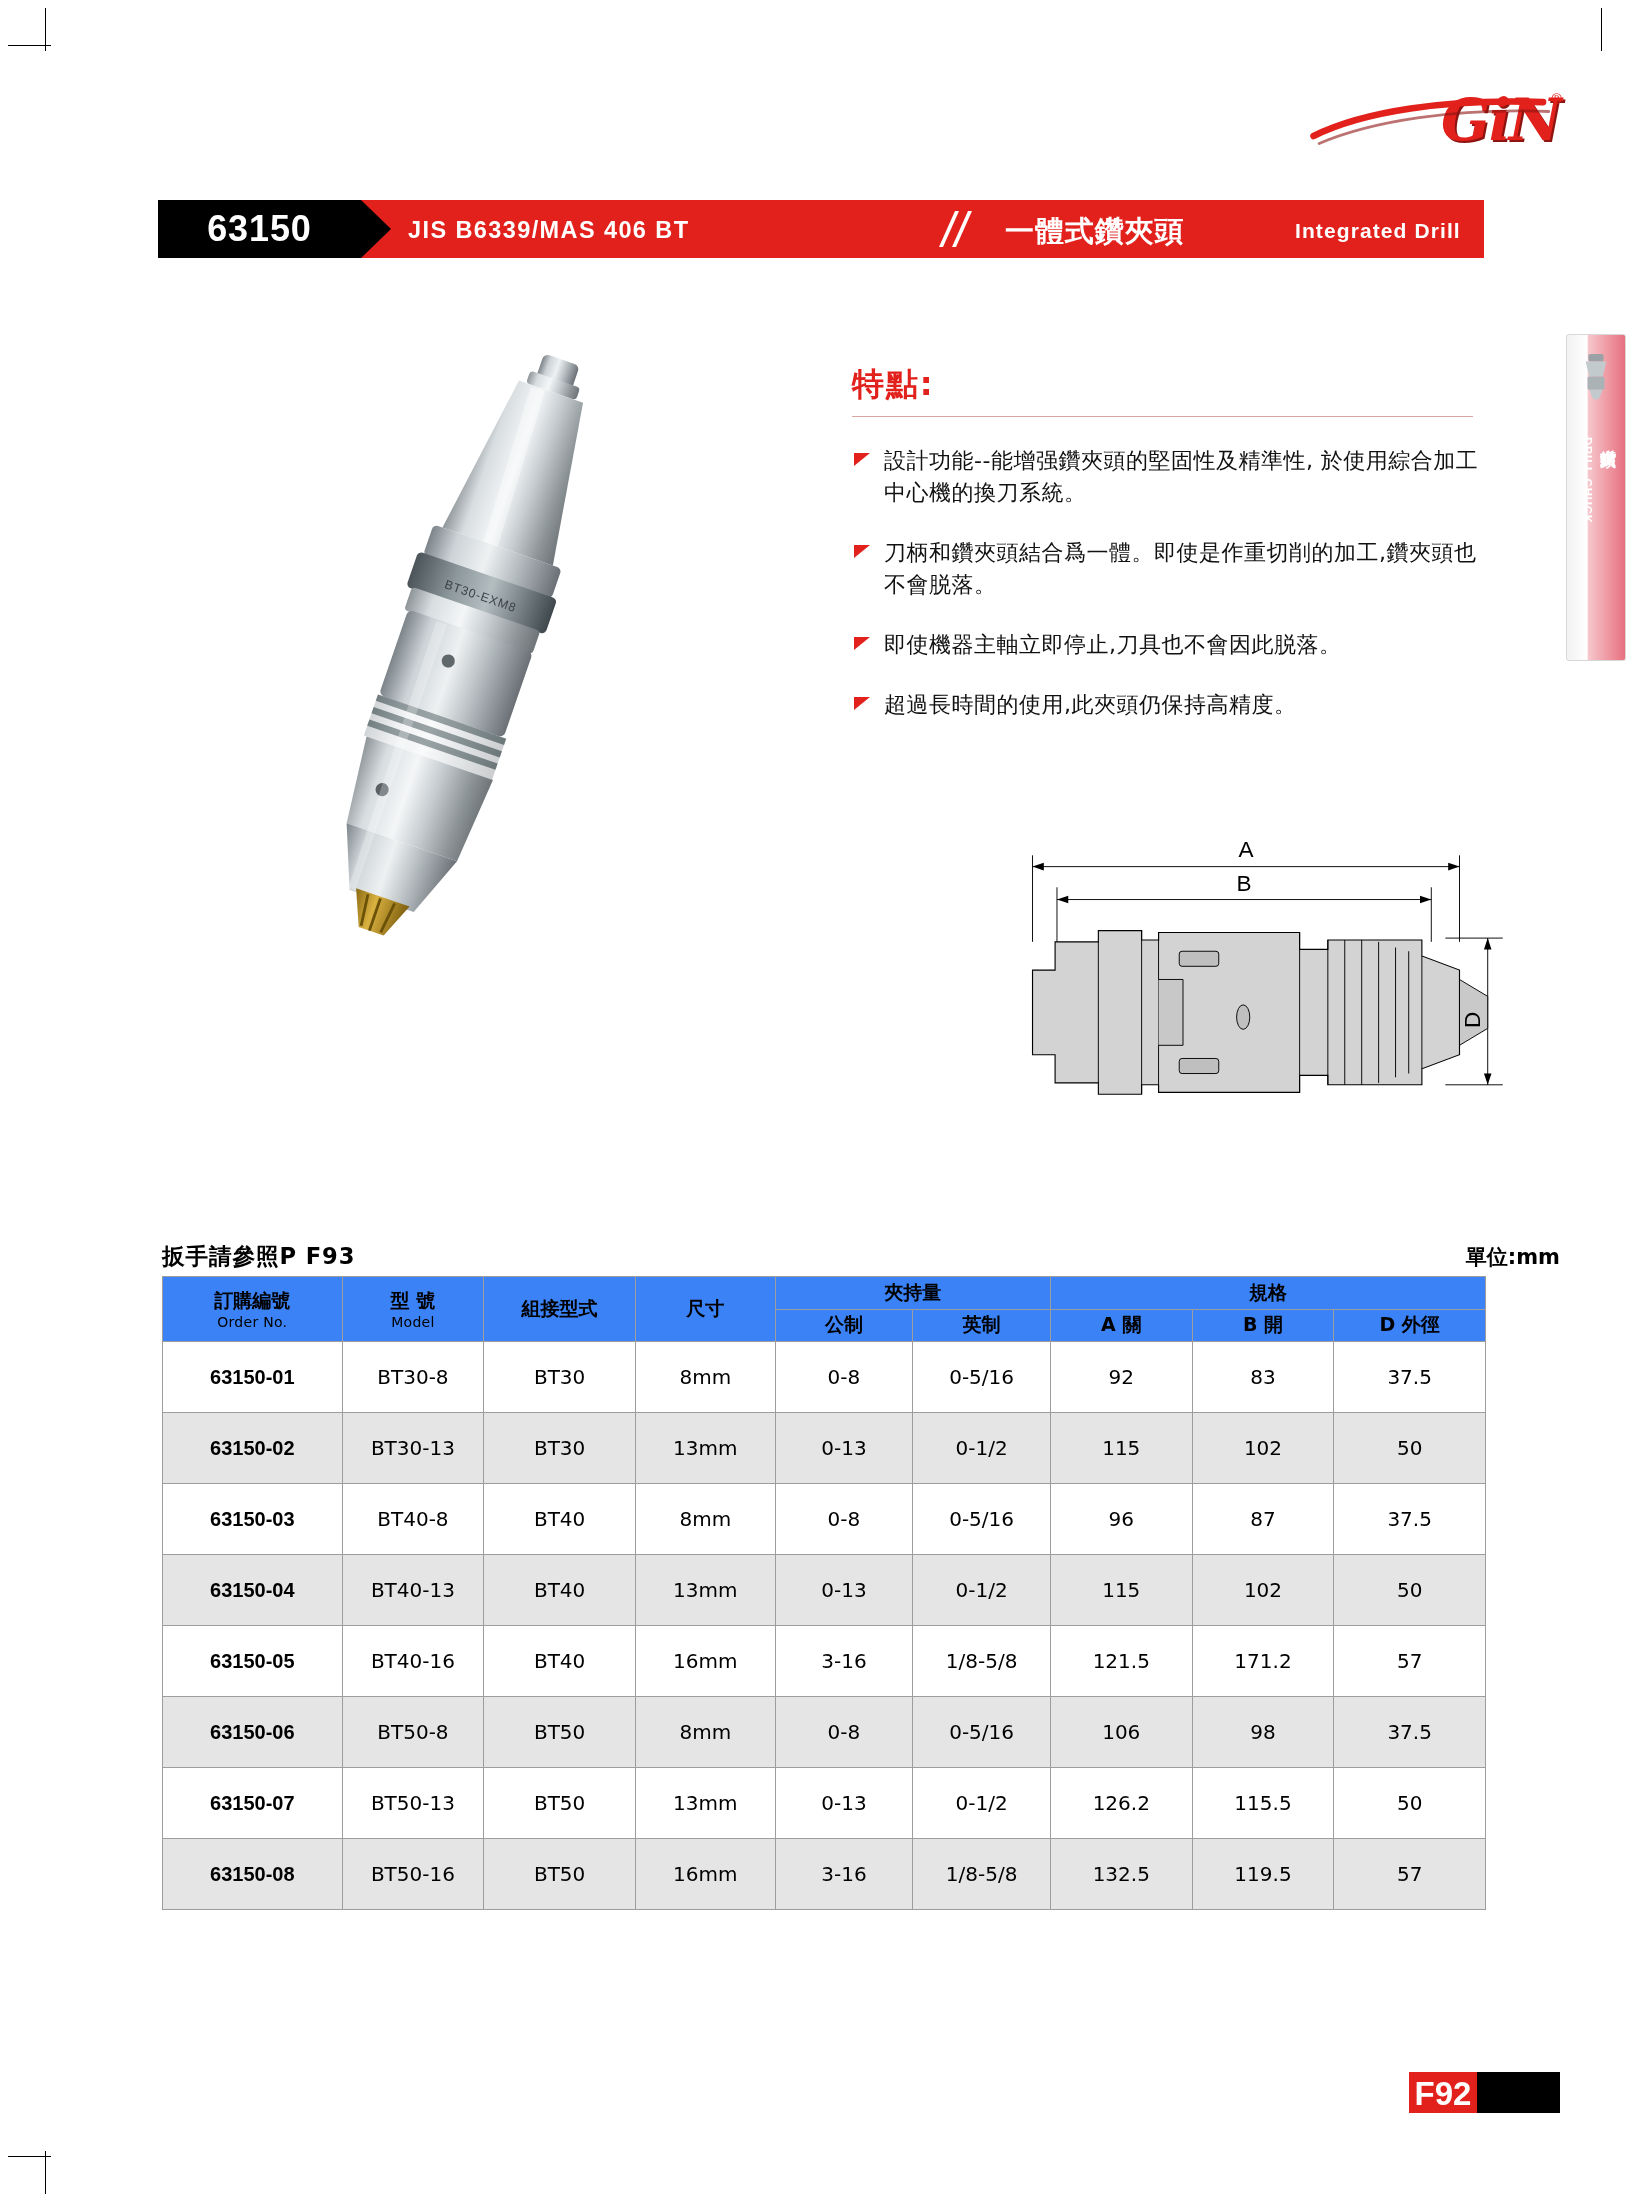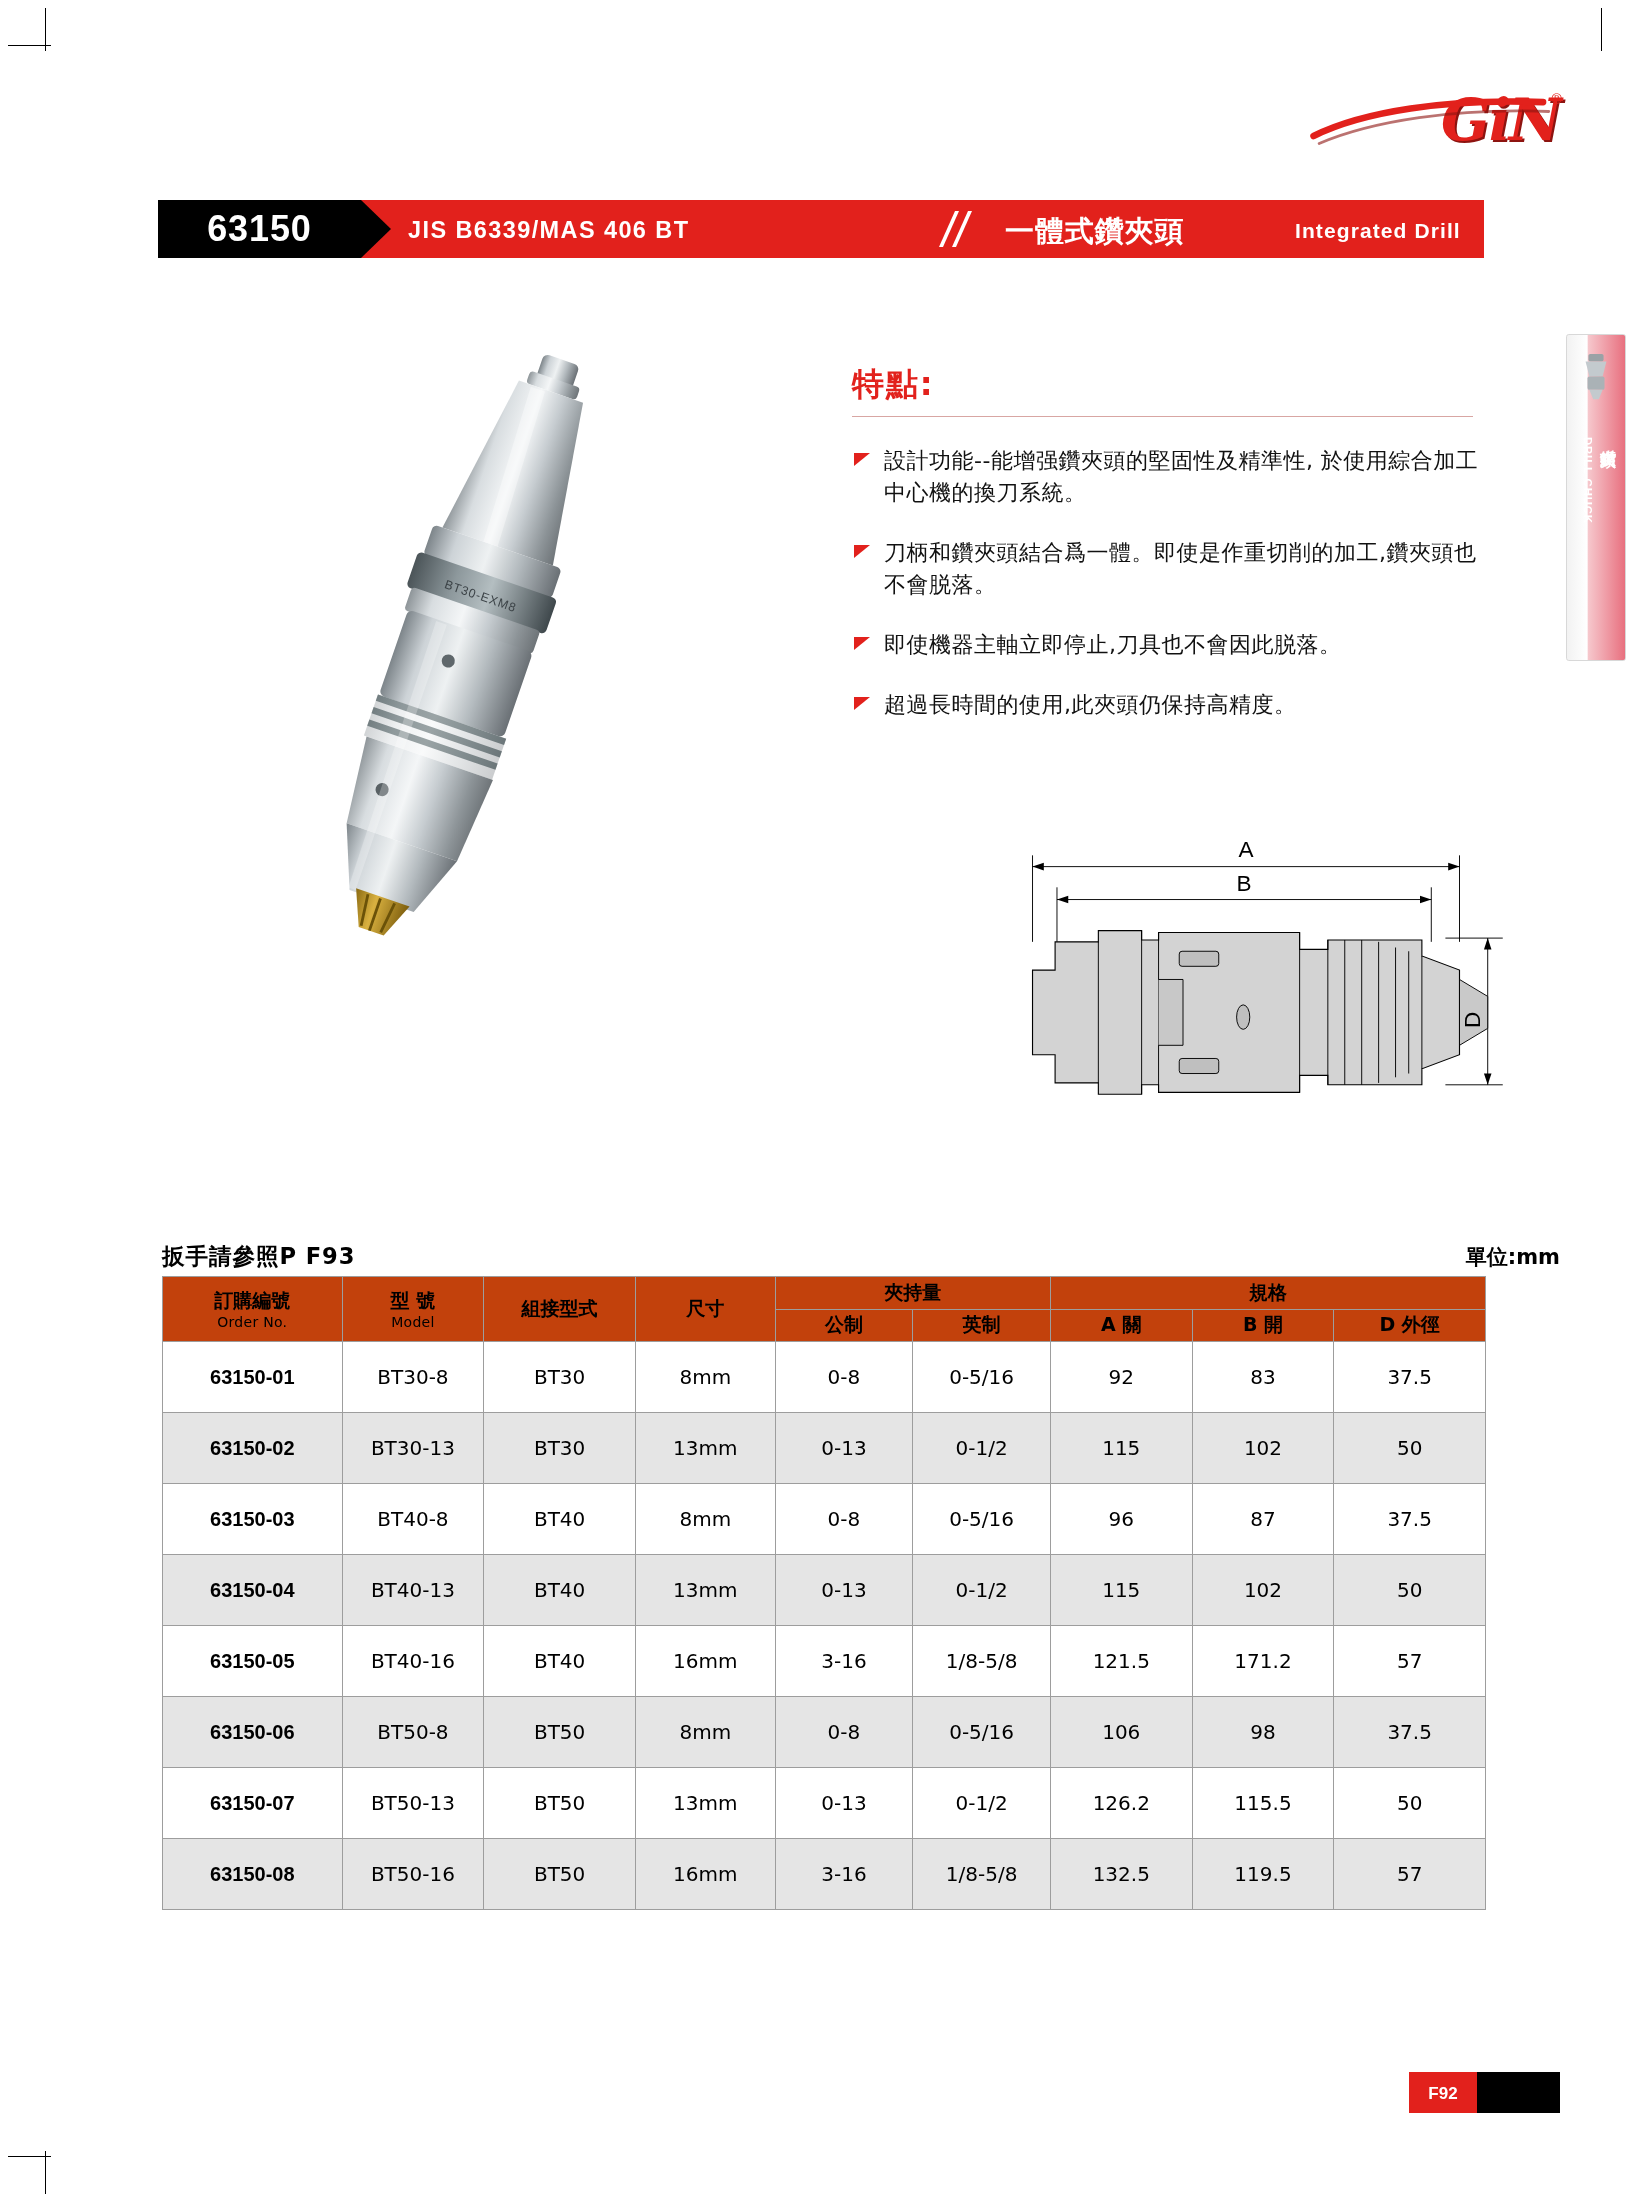--- a/index.html
+++ b/index.html
@@ -259,21 +259,21 @@
   }
   table.spec th, table.spec td {
     border: 0.9px solid #9d9d9d;
     text-align: center;
     vertical-align: middle;
   }
   table.spec thead th {
     font-size: 19px;
     font-weight: bold;
     padding: 2.8px 0;
-    background: #c2410c;
+    background: #3b82f6;
   }
   table.spec thead .sub {
     font-size: 14px;
     font-weight: normal;
     display: block;
     letter-spacing: 0.3px;
   }
   table.spec tbody td {
     height: 68px;
     font-size: 20px;
@@ -296,21 +296,21 @@
     height: 41px;
     background: #000;
   }
   .footer .pg {
     position: absolute;
     left: 0; top: 0;
     width: 68px; height: 41px;
     background: #e2211c;
     color: #fff;
     font-weight: bold;
-    font-size: 17px;
+    font-size: 33px;
     line-height: 43px;
     text-align: center;
     font-family: "Liberation Sans", sans-serif;
   }
 </style>
 </head>
 <body>
 
 <div class="crop v" style="left:45px; top:7.5px;"></div>
 <div class="crop h" style="left:7.5px; top:45px;"></div>

